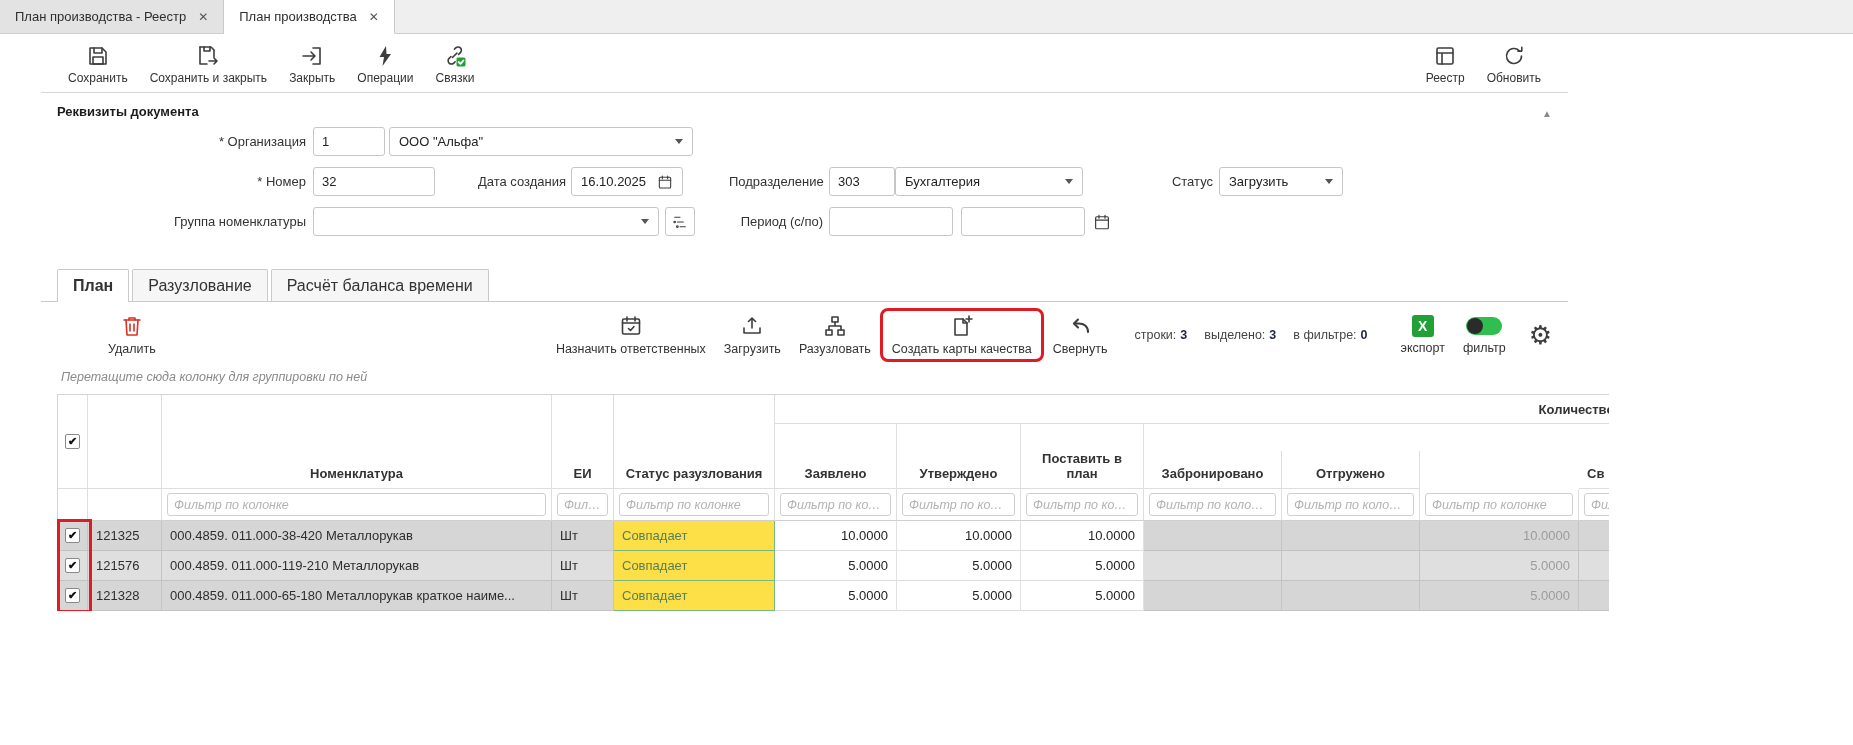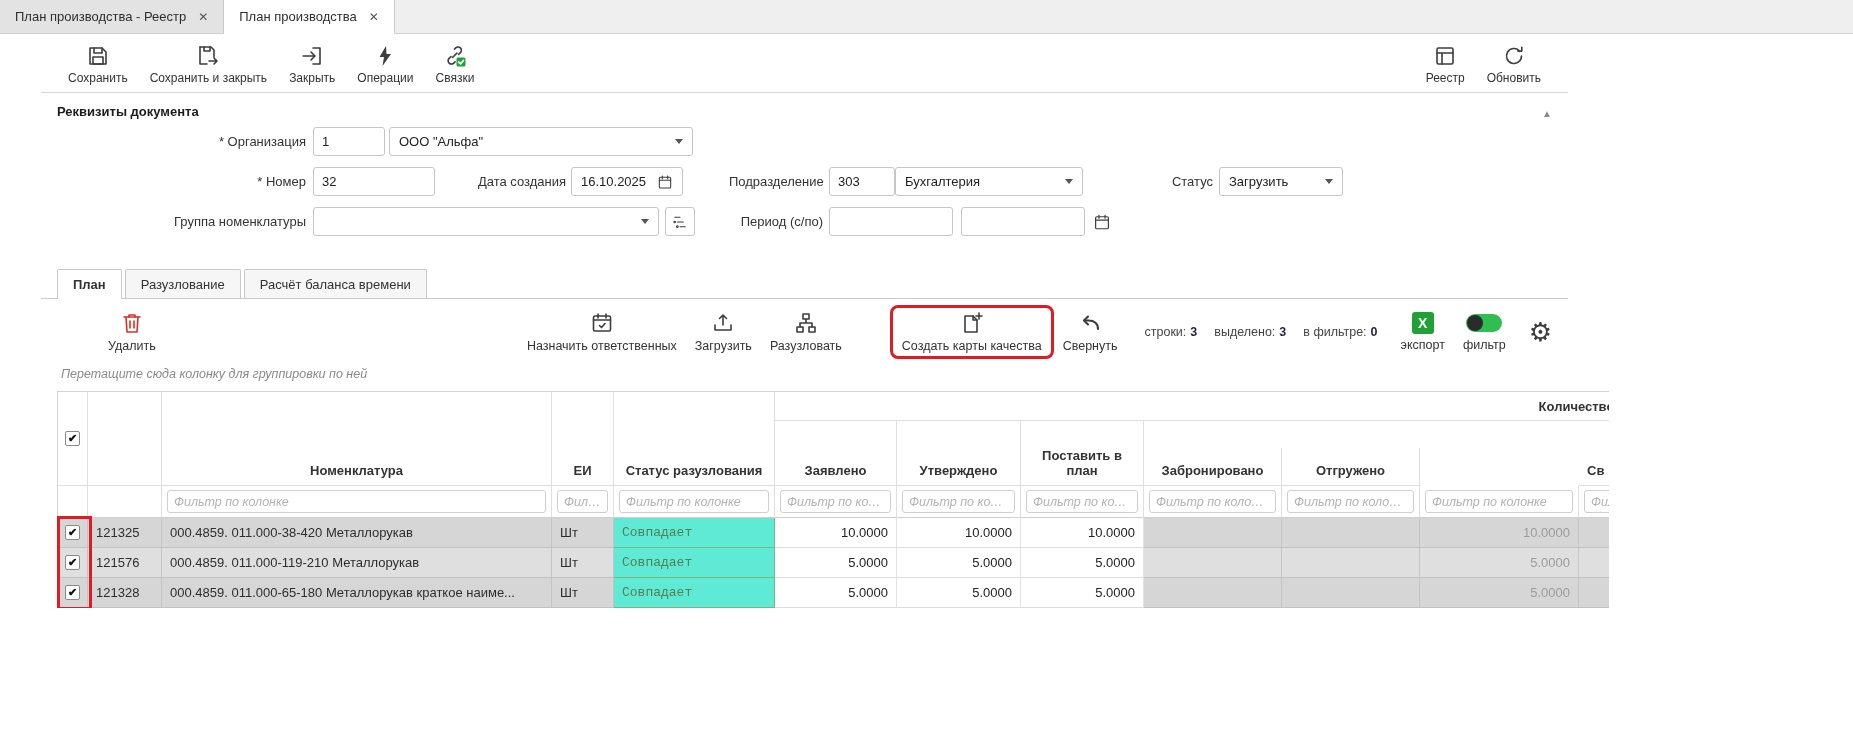--- a/index.html
+++ b/index.html
@@ -36,30 +36,30 @@
              background:#fff; display:flex; align-items:center; padding:0 9px; gap:6px; cursor:pointer; }
   .f-select .val { flex:1; white-space:nowrap; overflow:hidden; color:#222; }
   .caret { width:0; height:0; border-left:4px solid transparent; border-right:4px solid transparent;
            border-top:5px solid #555; margin-left:auto; }
   .sq-btn { position:absolute; width:30px; height:29px; border:1px solid #c6c6c6; border-radius:3px;
             background:#fff; display:flex; align-items:center; justify-content:center; cursor:pointer; }
   .mini { width:16px; height:16px; stroke:#3d3d3d; stroke-width:1.6; fill:none; stroke-linecap:round; }
   
   .ptabs { display:flex; align-items:flex-end; margin-top:14px; padding-left:16px; border-bottom:1px solid #c9c9c9; }
   .ptab { padding:7px 15px 6px; border:1px solid #c9c9c9; border-bottom:none; background:#f6f6f6;
-          margin-right:3px; font-size:13px; color:#333; cursor:pointer; border-radius:2px 2px 0 0; }
+          margin-right:3px; font-size:16px; color:#333; cursor:pointer; border-radius:2px 2px 0 0; }
   .ptab.active { background:#fff; font-weight:700; margin-bottom:-1px; padding-bottom:7px; }
   
   .gtoolbar { display:flex; align-items:center; padding:6px 16px 2px; }
   .gbtn { display:flex; flex-direction:column; align-items:center; gap:4px; font-size:12.5px;
           color:#333; padding:3px 9px; cursor:pointer; white-space:nowrap; }
   .gbtn.delete { margin-left:42px;align-items:center; }
   .gmid { margin-left:auto; display:flex; align-items:center; }
-  .red-outline { border:3px solid #e01b24; border-radius:8px; padding:3px 9px;margin-left:39px; }
-  .counters { display:flex; gap:17px; margin:0 14px 0 18px; font-size:12.5px; color:#444; white-space:nowrap; }
+  .red-outline { border:3px solid #e01b24; border-radius:8px; padding:3px 9px; }
+  .counters { display:flex; gap:17px; margin:0 24px 0 18px; font-size:12.5px; color:#444; white-space:nowrap; }
   .counters b { color:#1d2440; margin-left:4px; font-weight:700; }
   .xlsbox { width:22px; height:22px; background:#21a038; border-radius:3px; color:#fff;
             display:flex; align-items:center; justify-content:center; font-weight:700; font-size:14px; }
   .toggle { width:36px; height:18px; border-radius:9px; background:#2fbe4f; position:relative; margin:2px 0; }
   .toggle .knob { position:absolute; left:1px; top:1px; width:16px; height:16px; border-radius:50%; background:#2b2b2b; }
   .gear { margin-left:14px; font-size:26px; color:#3d3d3d; line-height:1; cursor:pointer; align-self:center; }
   
   .group-hint { padding:6px 0 10px 20px; font-style:italic; color:#8a8a8a; font-size:12.5px; }
   
   .grid-wrap { margin-left:16px; width:1552px; overflow:hidden; position:relative; }
@@ -76,21 +76,21 @@
   input.filter { width:100%; height:23px; border:1px solid #cfcfcf; border-radius:3px; padding:0 6px;
                  font:inherit; font-size:12.5px; color:#333; text-overflow:ellipsis; }
   input.filter::placeholder { color:#b3b3b3; font-style:italic; opacity:1; text-overflow:ellipsis; }
   .rows { position:relative; width:2321px; border-left:1px solid #d4d4d4; }
   .grow { height:30px; }
   .gc { display:flex; align-items:center; padding:0 8px; background:#d6d6d6; font-size:13px; color:#2e2e2e;
         border-right:1px solid #c4c4c4; border-bottom:1px solid #c2c2c2; white-space:nowrap; overflow:hidden; }
   .grow.alt .gc { background:#dfdfdf; }
   .gc.white, .grow.alt .gc.white { background:#fff; justify-content:flex-end; color:#222;
         border-right:1px solid #e2e2e2; border-bottom:1px solid #ddd; }
-  .gc.green, .grow.alt .gc.green { background:#5eead4; color:#567f56; border-right-color:#79b879; border-bottom-color:#79b879;font-family:Liberation Mono, monospace; }
+  .gc.green, .grow.alt .gc.green { background:#fde047; color:#567f56; border-right-color:#79b879; border-bottom-color:#79b879; }
   .gc.muted, .grow.alt .gc.muted { justify-content:flex-end; color:#9c9c9c; }
   .gc.center { justify-content:center; padding:0; }
   .gc .ell { overflow:hidden; text-overflow:ellipsis; }
   .cbx { width:15px; height:15px; background:#fff; border:1px solid #8a8a8a; border-radius:2px;
          display:flex; align-items:center; justify-content:center; font-size:11px; font-weight:700;
          color:#111; line-height:1; cursor:pointer; }
   .row-red { position:absolute; left:-1px; top:-2px; width:35px; height:94px;
              border:3px solid #e01b24; pointer-events:none; z-index:5; }
 </style>
 </head>

